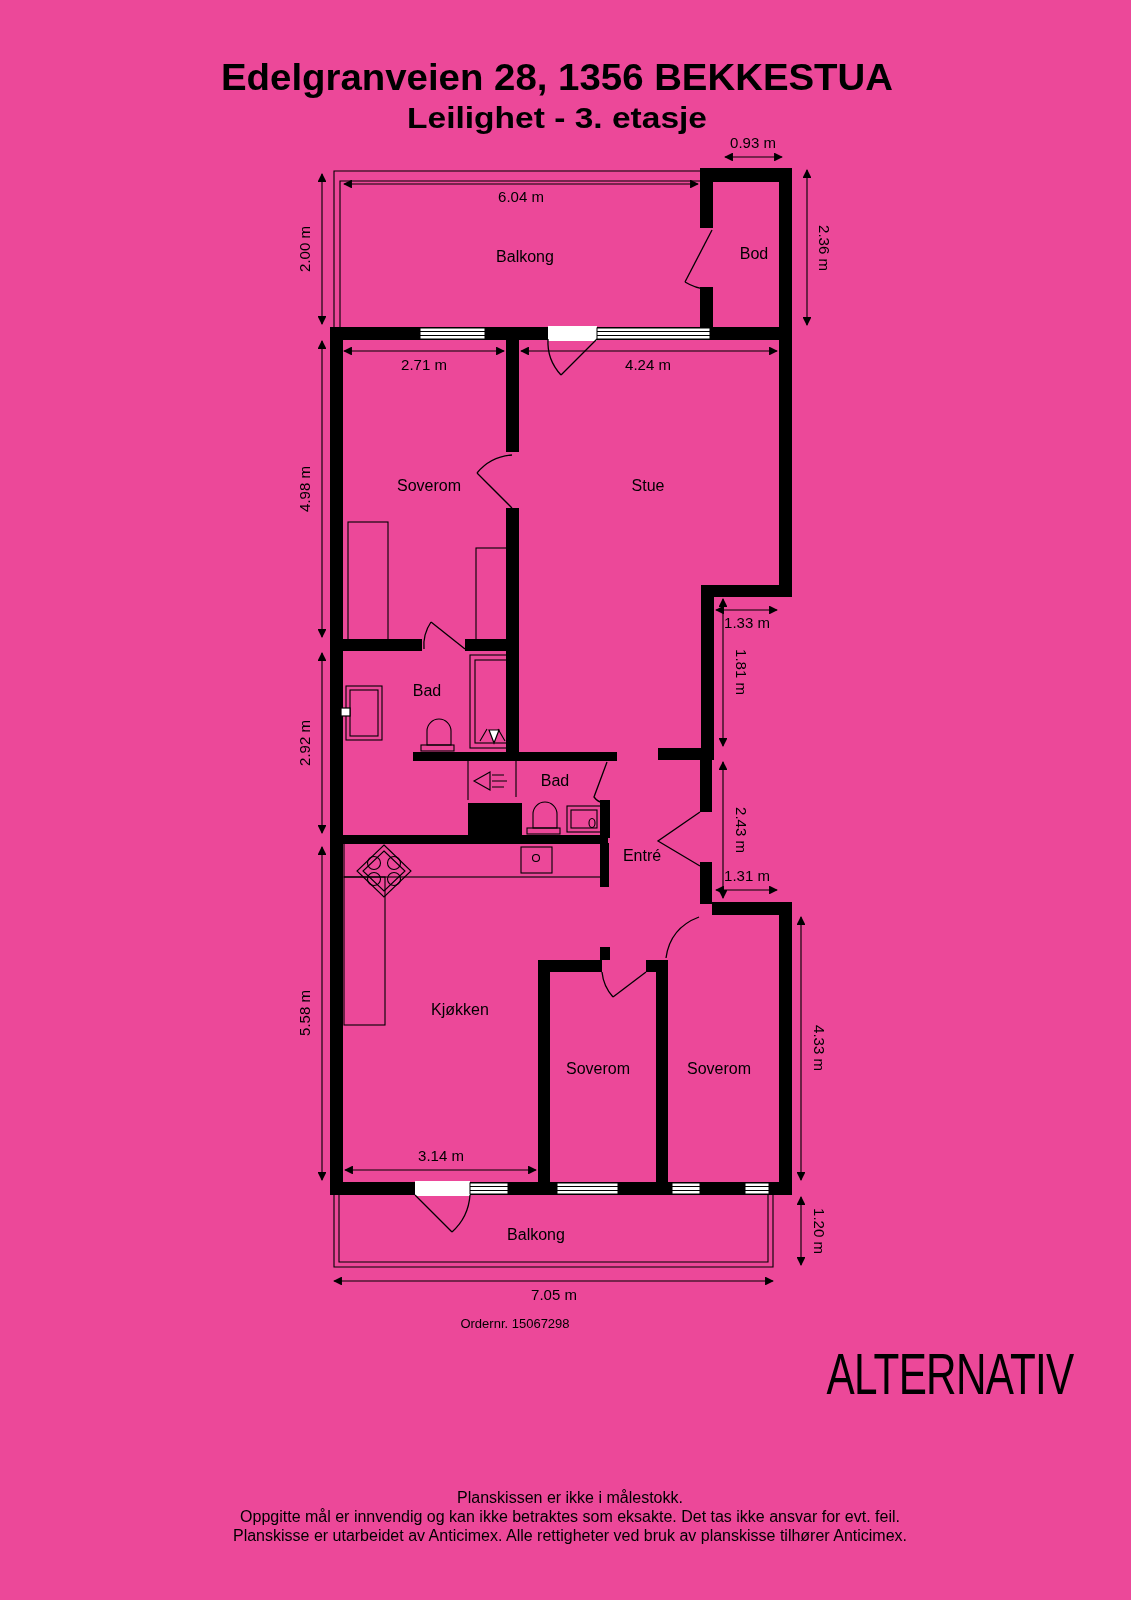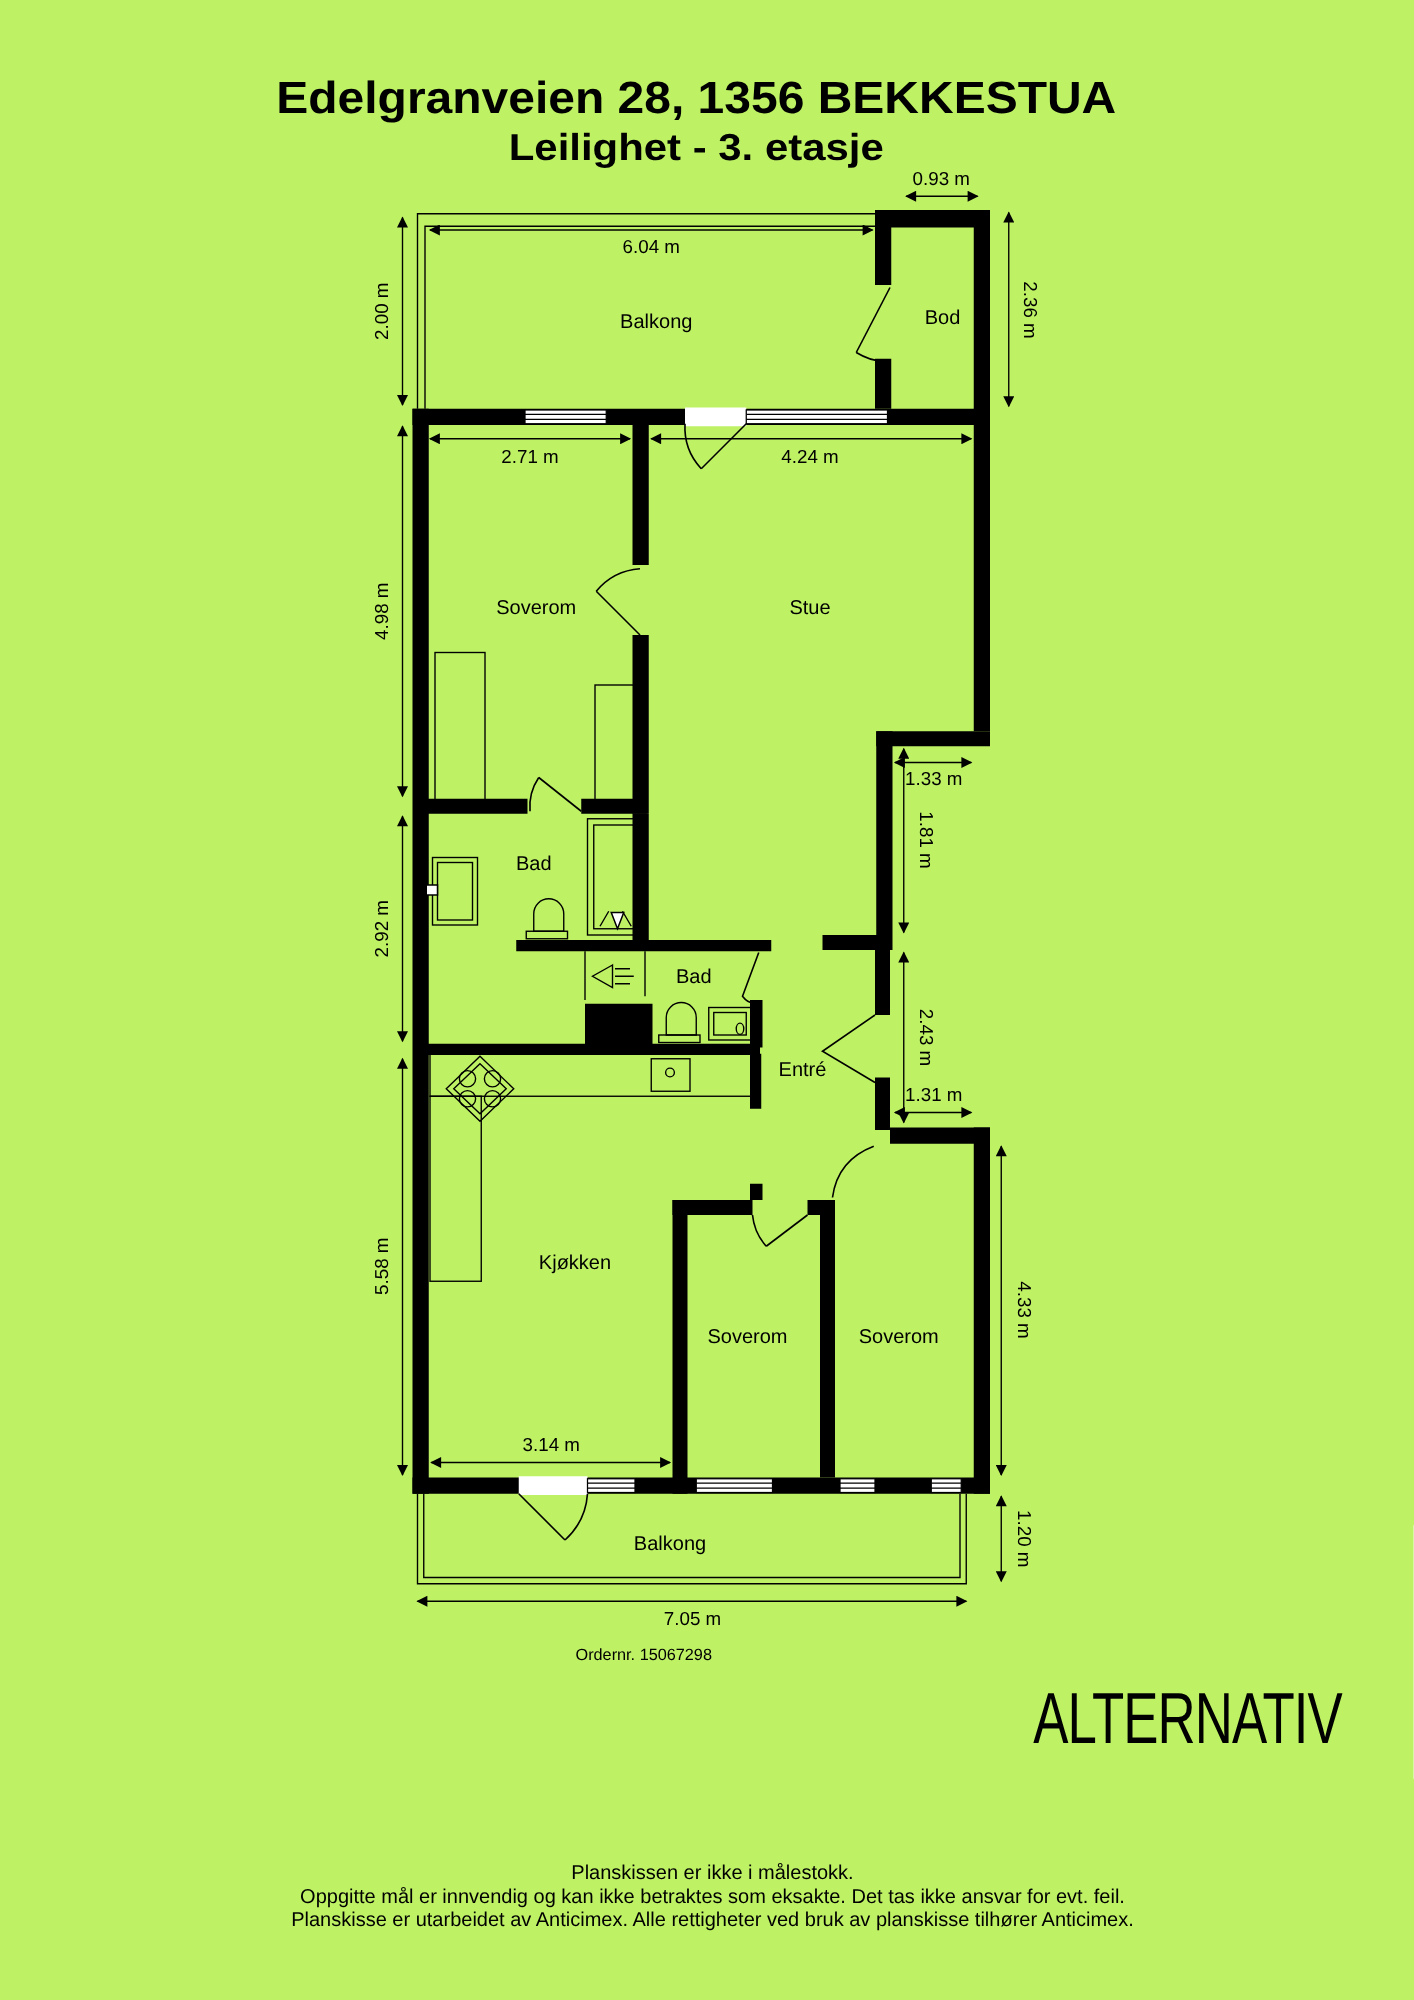--- a/index.html
+++ b/index.html
@@ -1,16 +1,16 @@
 <!DOCTYPE html>
 <html><head>
 <meta charset="utf-8">
 <style>
   html,body{margin:0;padding:0;background:#ffffff;}
-  .page{position:relative;width:1131px;height:1600px;background:#bef264;overflow:hidden;
+  .page{position:relative;width:1131px;height:1600px;background:#ec4899;overflow:hidden;
         font-family:"Liberation Sans",sans-serif;}
   svg text{font-family:"Liberation Sans",sans-serif;fill:#000;}
   .title{font-size:36px;font-weight:bold;text-anchor:middle;}
   .subtitle{font-size:30px;font-weight:bold;text-anchor:middle;}
   .room{font-size:16px;text-anchor:middle;}
   .dim{font-size:15px;text-anchor:middle;}
   .order{font-size:13px;text-anchor:middle;}
   .alt{font-size:58px;text-anchor:middle;letter-spacing:-1px;}
   .footer{font-size:16px;text-anchor:middle;}
   .w{fill:#000;stroke:none;}

